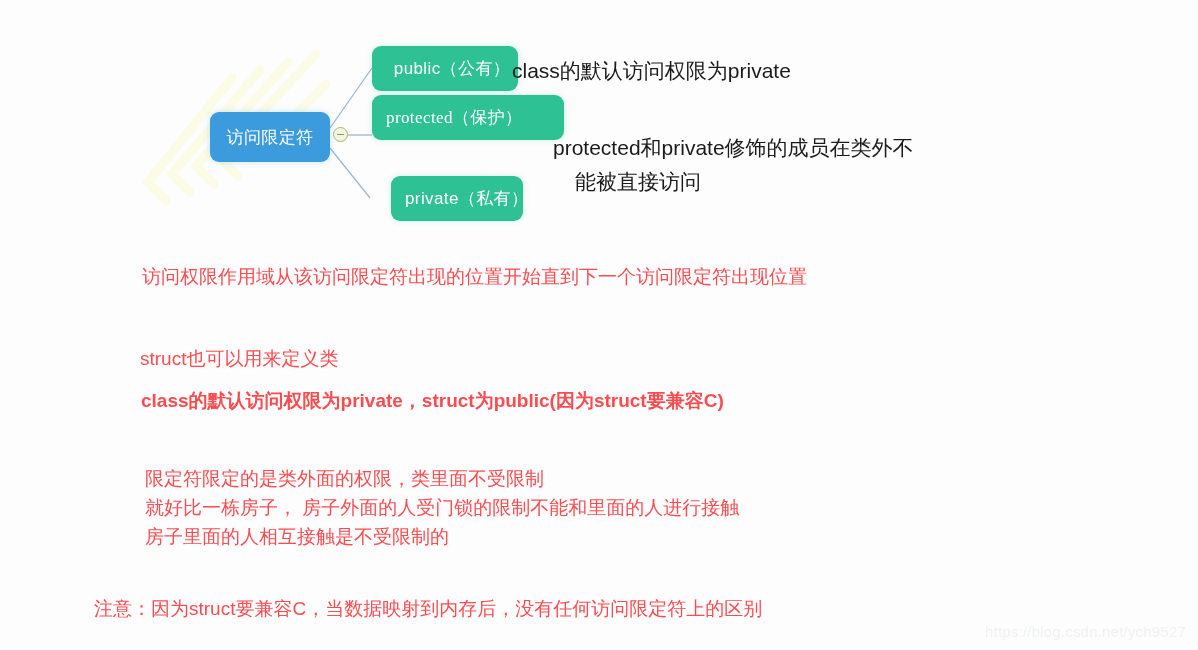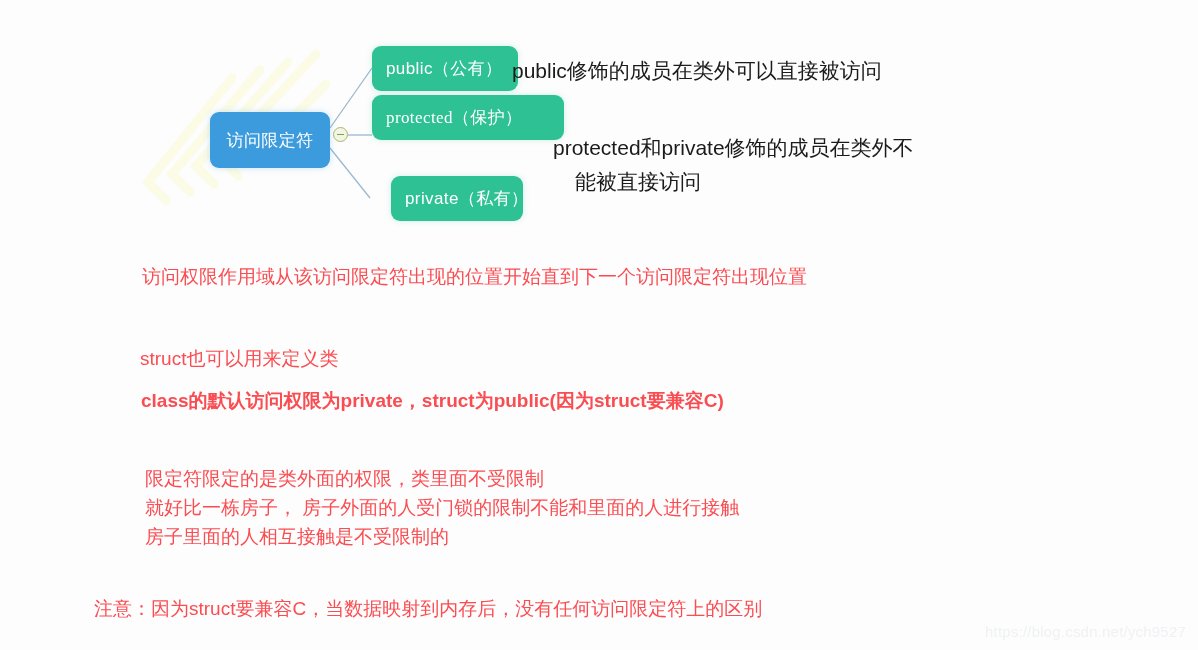--- a/index.html
+++ b/index.html
@@ -53,34 +53,34 @@
     display: flex;
     align-items: center;
     white-space: nowrap;
     letter-spacing: 0.4px;
   }
 
   .node-root {
     left: 210px;
     top: 112px;
     width: 120px;
-    height: 56px;
+    height: 50px;
     background: #3c9bdd;
     font-size: 17px;
     justify-content: center;
     box-shadow: 0 0 6px rgba(60,155,221,0.28);
   }
 
   .node-branch {
     background: #2ec193;
     font-size: 17px;
     padding-left: 14px;
     box-shadow: 0 0 6px rgba(46,193,147,0.22);
   }
-  .node-public    { left: 372px; top: 46px;  width: 146px; height: 45px; }
+  .node-public    { left: 372px; top: 46px;  width: 146px; height: 45px; justify-content: center; }
   .node-protected { left: 372px; top: 95px; width: 192px; height: 45px; font-family: Liberation Serif, serif; }
   .node-private   { left: 391px; top: 176px; width: 132px; height: 45px; }
 
   .collapse-toggle {
     position: absolute;
     left: 333px;
     top: 127px;
     width: 15px;
     height: 15px;
     border-radius: 50%;
@@ -174,21 +174,21 @@
 
     <div class="node node-branch node-protected">
       <span>protected（保护）</span>
     </div>
 
     <div class="node node-branch node-private">
       <span>private（私有）</span>
     </div>
   </div>
 
-  <div class="annot annot-public">public修饰的成员在类外可以直接被访问</div>
+  <div class="annot annot-public">class的默认访问权限为private</div>
 
   <div class="annot annot-pp">
     <span class="l1">protected和private修饰的成员在类外不</span>
     <span class="l2">能被直接访问</span>
   </div>
 
   <div class="red red-scope">访问权限作用域从该访问限定符出现的位置开始直到下一个访问限定符出现位置</div>
 
   <div class="red red-struct1">struct也可以用来定义类</div>
 

